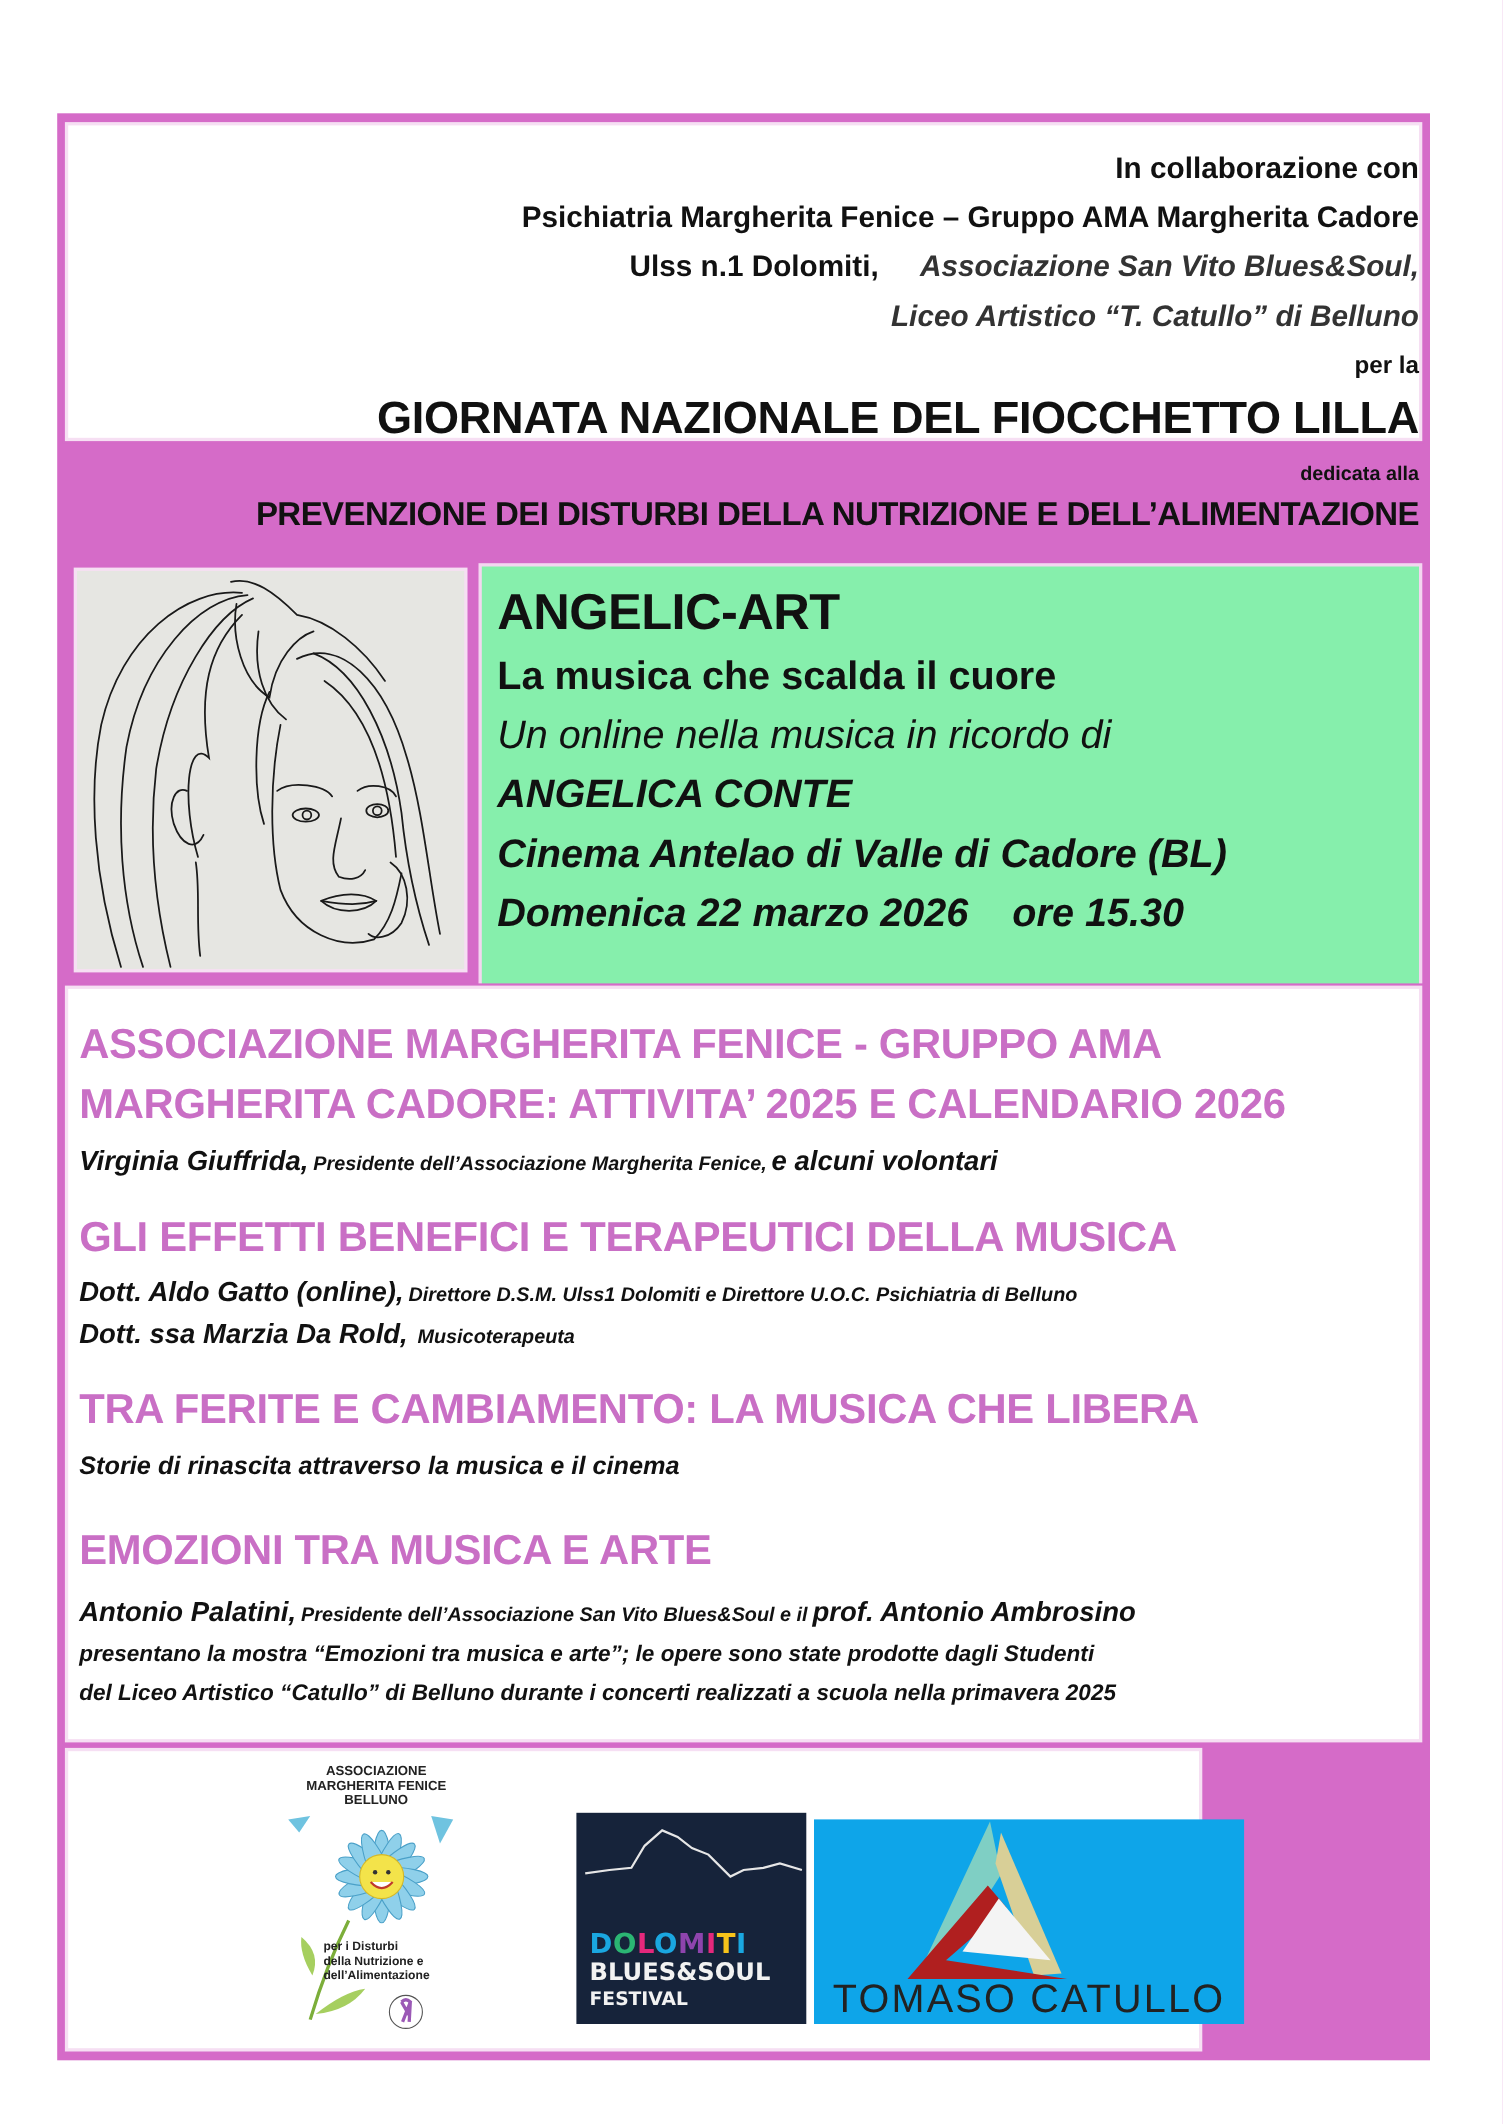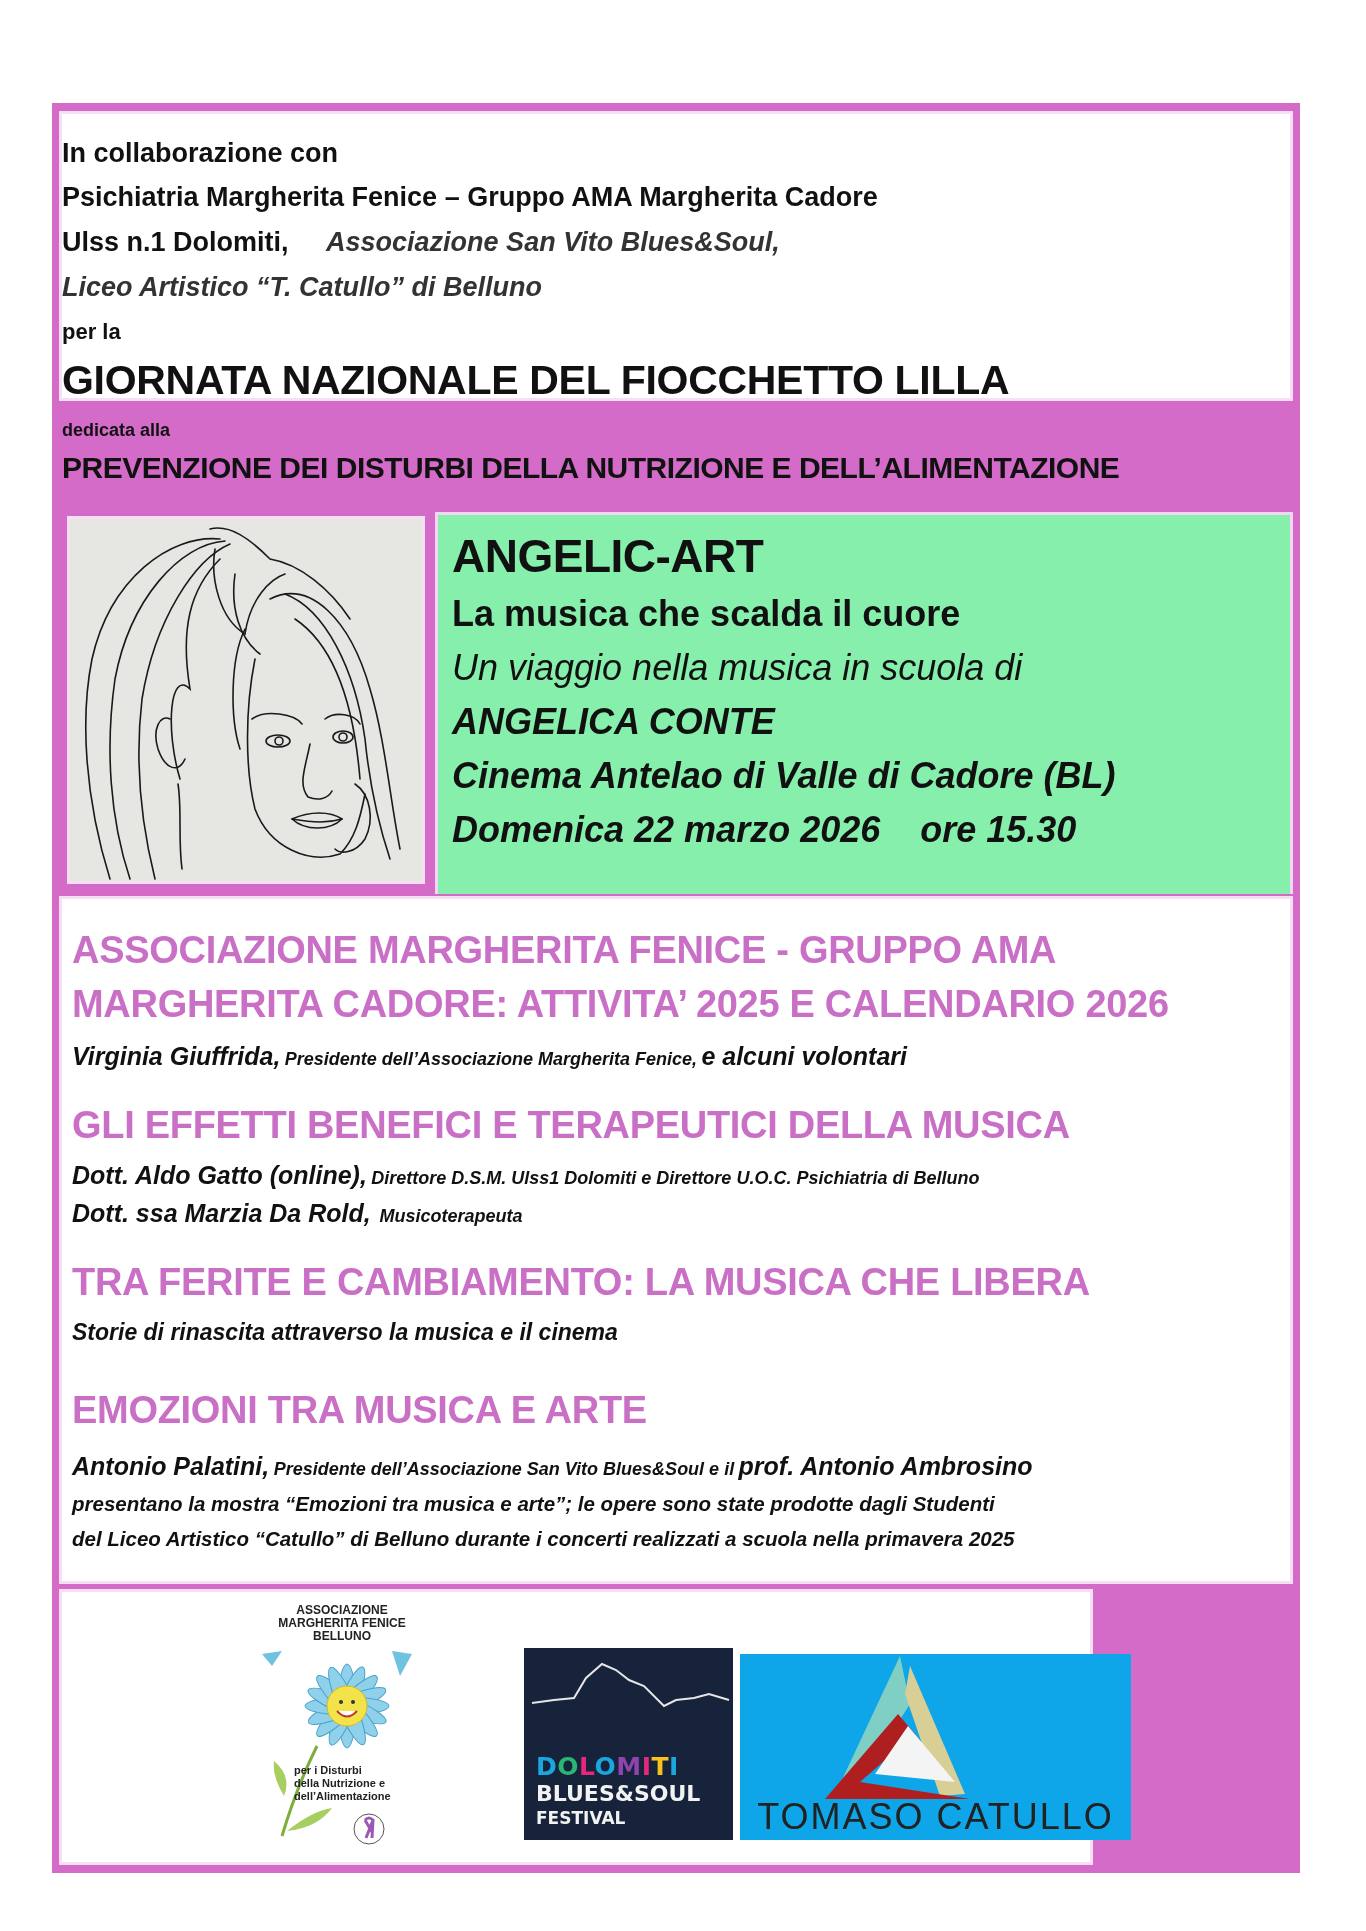--- a/index.html
+++ b/index.html
@@ -1,20 +1,20 @@
 <!DOCTYPE html>
 <html><head>
 <meta charset="utf-8">
 <style>
   html,body{margin:0;padding:0;background:#fff;}
   body{width:1366px;height:1931px;position:relative;overflow:hidden;font-family:"Liberation Sans","DejaVu Sans",sans-serif;color:#111;}
   .frame{position:absolute;left:52px;top:103px;width:1248px;height:1770px;background:#d56bc8;}
   .box{position:absolute;background:#fff;box-shadow:0 0 0 3px #f6dff3, 0 0 0 5px #d56bc8;}
   
-  #top{left:62px;top:114px;width:1228px;height:284px;text-align:left;}
+  #top{left:62px;top:114px;width:1228px;height:284px;text-align:right;}
   #top .ln{position:absolute;left:0;right:0;white-space:nowrap;}
   .b{font-weight:bold;}
   .i{font-style:italic;}
   
   #portrait{left:70px;top:519px;width:352px;height:362px;background:#e6e6e2;overflow:hidden;}
   #event{left:438px;top:515px;width:852px;height:472px;background:#86efac;box-shadow:0 0 0 3px #f3d6f0, 0 0 0 5px #d56bc8;}
   #event .ln{position:absolute;left:14px;white-space:nowrap;color:#111;}
   
   #program{left:62px;top:899px;width:1228px;height:682px;}
   #program .ln{position:absolute;left:10px;white-space:nowrap;}
@@ -69,21 +69,21 @@
     <path d="M222 300 C245 304,258 304,272 300"></path>
     <path d="M100 200 C90 195,82 210,88 230 C95 250,108 255,115 240"></path>
     <path d="M108 265 C112 290,108 320,112 350"></path>
     <path d="M285 265 C300 275,305 300,295 320 C285 335,270 335,265 330"></path>
   </svg>
 </div>
 
 <div class="box" id="event">
   <div class="ln b" style="top:14px;font-size:46px;letter-spacing:-0.5px;">ANGELIC-ART</div>
   <div class="ln b" style="top:78px;font-size:36px;">La musica che scalda il cuore</div>
-  <div class="ln i" style="top:132px;font-size:36px;">Un viaggio nella musica in scuola di</div>
+  <div class="ln i" style="top:132px;font-size:36px;">Un online nella musica in ricordo di</div>
   <div class="ln b i" style="top:186px;font-size:36px;">ANGELICA CONTE</div>
   <div class="ln b i" style="top:240px;font-size:36px;">Cinema Antelao di Valle di Cadore (BL)</div>
   <div class="ln b i" style="top:294px;font-size:36px;">
     <span>Domenica 22 marzo 2026</span>&nbsp;&nbsp;&nbsp;
     <span>ore 15.30</span>
   </div>
 </div>
 
 <div class="box" id="program">
   <div class="ln h" style="top:30px;">ASSOCIAZIONE MARGHERITA FENICE - GRUPPO AMA</div>

